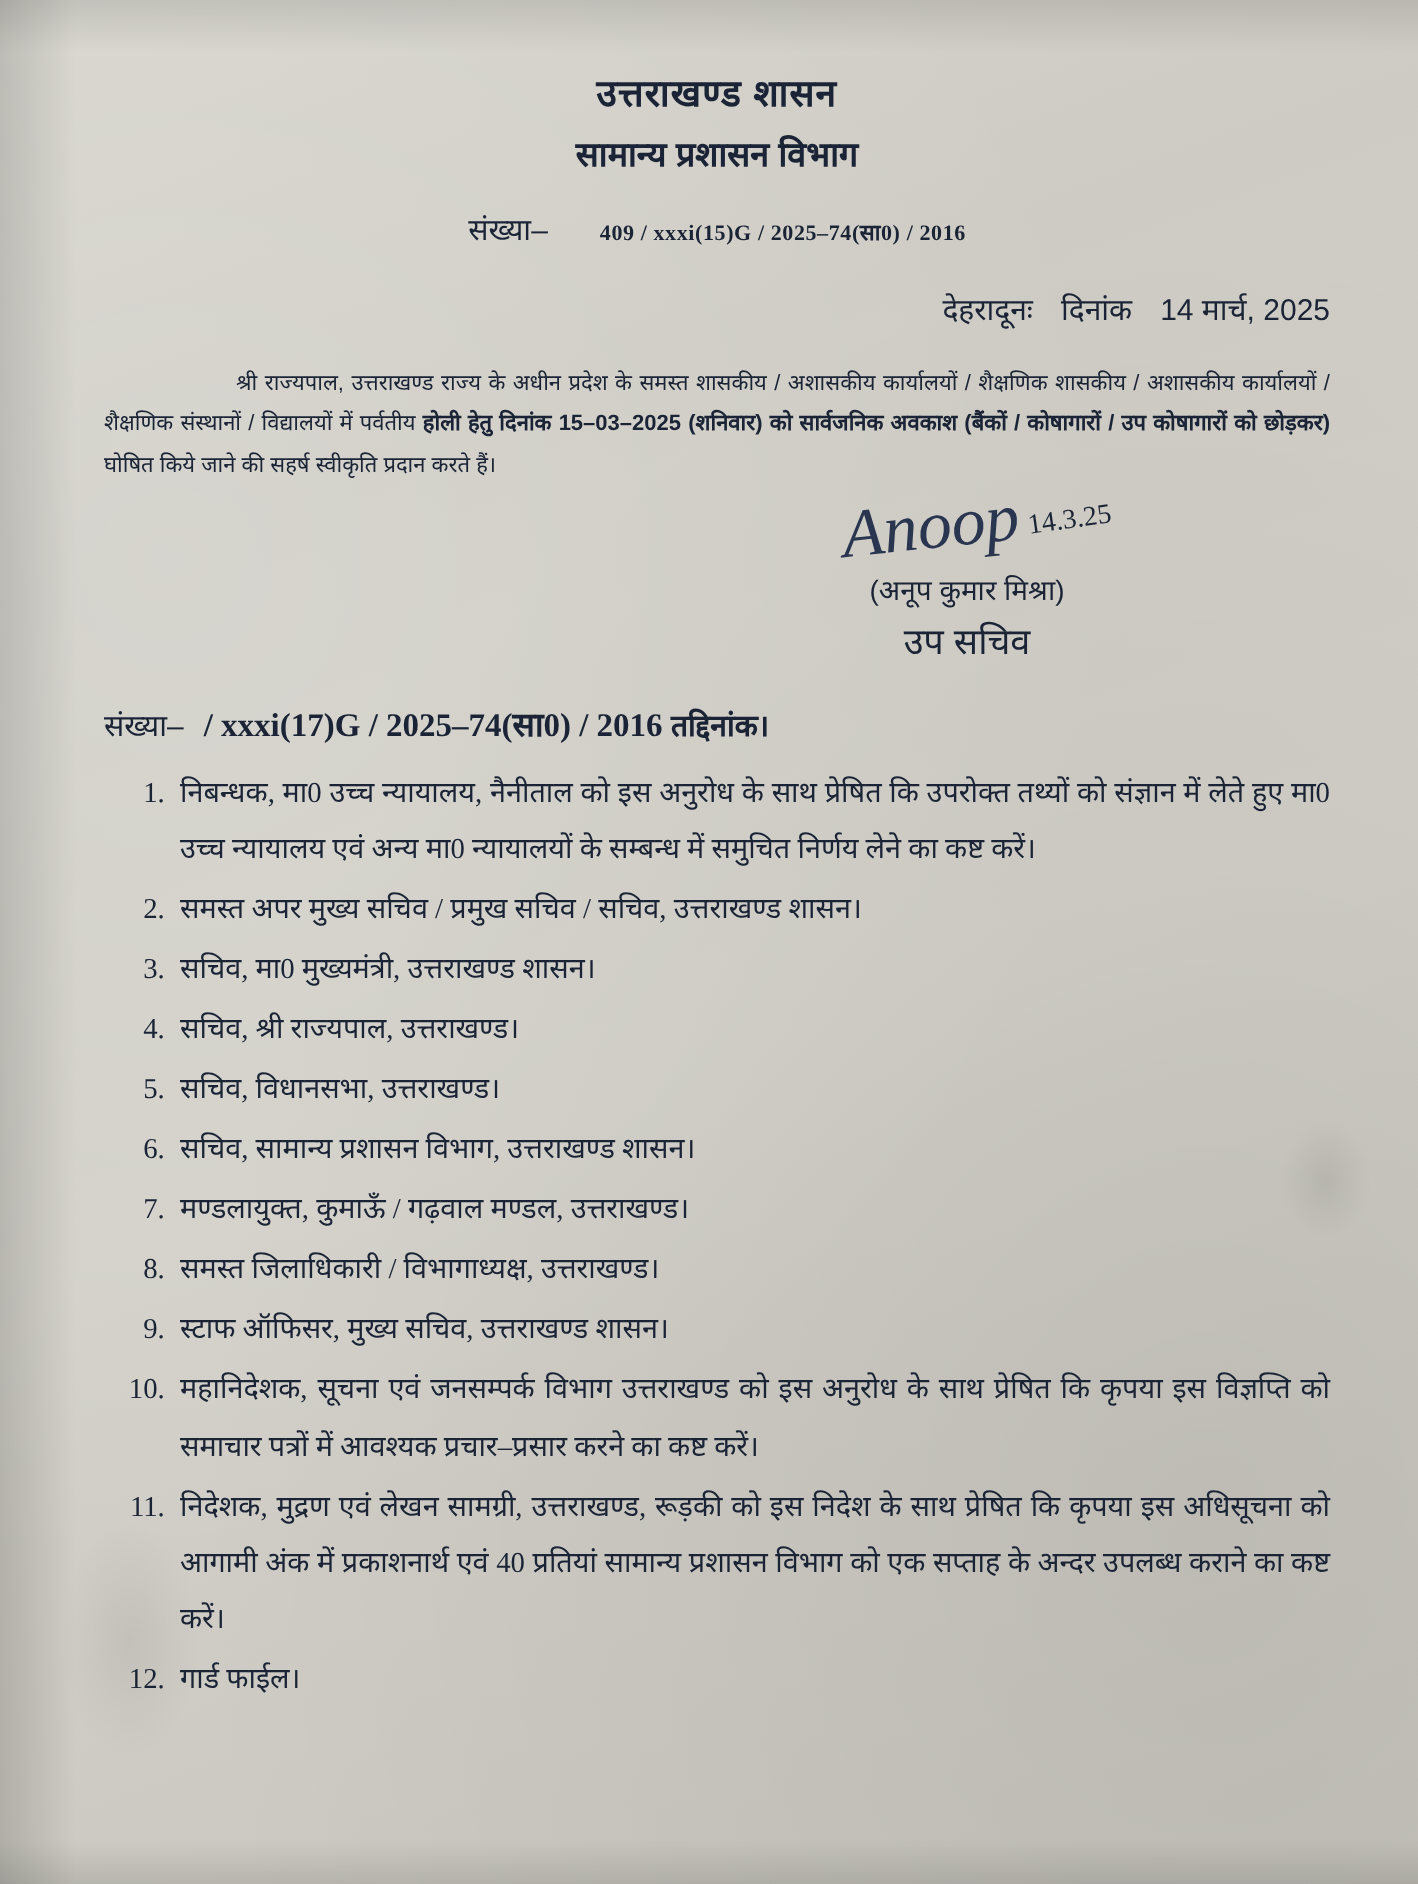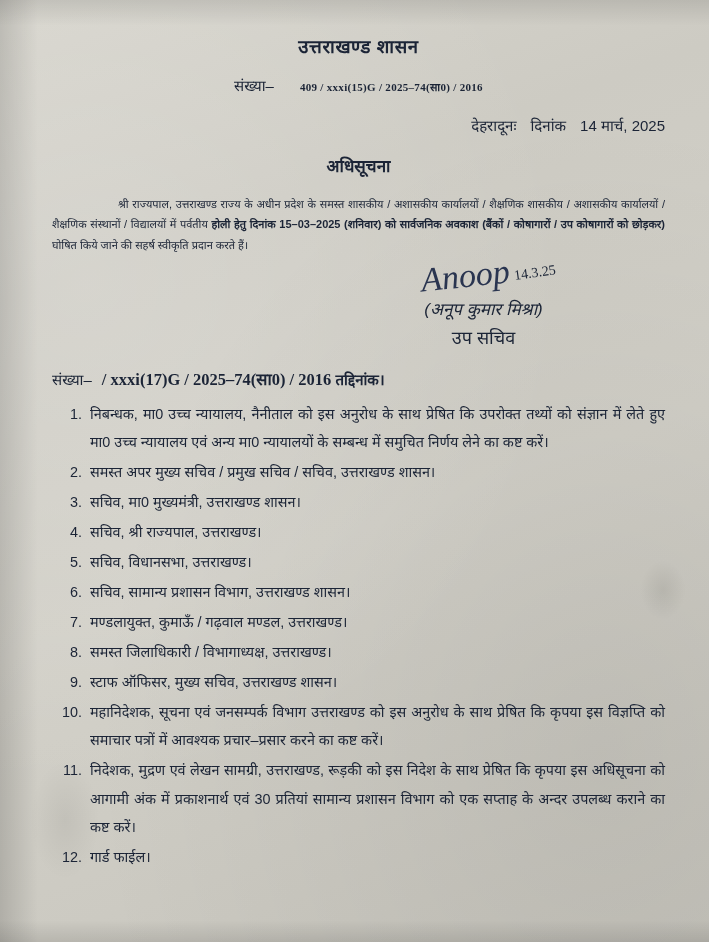--- a/index.html
+++ b/index.html
@@ -107,21 +107,21 @@
     margin-left: 10px;
   }
   .sig-date {
     font-family: "Liberation Serif", serif;
     font-size: 14px;
     display: inline-block;
     transform: rotate(-8deg);
     margin-left: 4px;
     vertical-align: 10px;
   }
-  .sig-name { font-size: 17px; margin-top: 2px; font-style: italic; }
+  .sig-name { font-size: 14px; margin-top: 2px; }
   .sig-desig { font-size: 18px; }
 
   .ref2 {
     margin-top: 14px;
     font-size: 15px;
   }
   .ref2 .lbl { margin-right: 10px; }
   .ref2 .val { font-weight: bold; font-family: "Liberation Serif", serif; font-size: 16.5px; }
   .ref2 .tail { font-weight: bold; font-family: Liberation Serif, serif; }
 
@@ -132,49 +132,50 @@
   ol.items {
     margin: 6px 0 0 0;
     padding-left: 34px;
     font-size: 14.4px;
     line-height: 1.95;
   }
   ol.items > li {
     margin-bottom: 2px;
     text-align: justify;
     padding-left: 4px;
+    font-family: Liberation Serif, serif;
   }
   .smudge {
     position: absolute;
     border-radius: 50%;
     pointer-events: none;
     z-index: 1;
   }
 </style>
 </head>
 <body>
 
 <div class="page">
 
   <div class="smudge" style="left:640px; top:560px; width:46px; height:60px; background:radial-gradient(ellipse at center, rgba(0,0,0,0.07), rgba(0,0,0,0) 70%);"></div>
   <div class="smudge" style="left:30px; top:760px; width:70px; height:120px; background:radial-gradient(ellipse at center, rgba(0,0,0,0.06), rgba(0,0,0,0) 70%);"></div>
 
   <div class="content">
 
     <div class="head-line1">उत्तराखण्ड शासन</div>
+    <div class="head-line2">सामान्य प्रशासन विभाग</div>
 
     <div class="numline">
       <span class="lbl">संख्या–</span><span class="val">409 / xxxi(15)G / 2025–74(सा0) / 2016</span>
     </div>
 
     <div class="placeline">
       <span>देहरादूनः</span><span class="gap"></span><span>दिनांक</span><span class="gap"></span><span>14 मार्च, 2025</span>
     </div>
 
-    <div class="title">अधिसूचना</div>
 
     <div class="body-para">
       <span class="indent"></span><span>श्री राज्यपाल, उत्तराखण्ड राज्य के अधीन प्रदेश के समस्त शासकीय / अशासकीय कार्यालयों / शैक्षणिक शासकीय / अशासकीय कार्यालयों / शैक्षणिक संस्थानों / विद्यालयों में पर्वतीय</span>
       <span class="strong-seg">होली हेतु दिनांक 15–03–2025 (शनिवार) को सार्वजनिक अवकाश (बैंकों / कोषागारों / उप कोषागारों को छोड़कर)</span>
       <span>घोषित किये जाने की सहर्ष स्वीकृति प्रदान करते हैं।</span>
     </div>
 
     <div class="sign-block">
       <span class="sig-mark">Anoop</span><span class="sig-date">14.3.25</span>
       <div class="sig-name">(अनूप कुमार मिश्रा)</div>
@@ -191,18 +192,18 @@
       <li>निबन्धक, मा0 उच्च न्यायालय, नैनीताल को इस अनुरोध के साथ प्रेषित कि उपरोक्त तथ्यों को संज्ञान में लेते हुए मा0 उच्च न्यायालय एवं अन्य मा0 न्यायालयों के सम्बन्ध में समुचित निर्णय लेने का कष्ट करें।</li>
       <li>समस्त अपर मुख्य सचिव / प्रमुख सचिव / सचिव, उत्तराखण्ड शासन।</li>
       <li>सचिव, मा0 मुख्यमंत्री, उत्तराखण्ड शासन।</li>
       <li>सचिव, श्री राज्यपाल, उत्तराखण्ड।</li>
       <li>सचिव, विधानसभा, उत्तराखण्ड।</li>
       <li>सचिव, सामान्य प्रशासन विभाग, उत्तराखण्ड शासन।</li>
       <li>मण्डलायुक्त, कुमाऊँ / गढ़वाल मण्डल, उत्तराखण्ड।</li>
       <li>समस्त जिलाधिकारी / विभागाध्यक्ष, उत्तराखण्ड।</li>
       <li>स्टाफ ऑफिसर, मुख्य सचिव, उत्तराखण्ड शासन।</li>
       <li>महानिदेशक, सूचना एवं जनसम्पर्क विभाग उत्तराखण्ड को इस अनुरोध के साथ प्रेषित कि कृपया इस विज्ञप्ति को समाचार पत्रों में आवश्यक प्रचार–प्रसार करने का कष्ट करें।</li>
-      <li>निदेशक, मुद्रण एवं लेखन सामग्री, उत्तराखण्ड, रूड़की को इस निदेश के साथ प्रेषित कि कृपया इस अधिसूचना को आगामी अंक में प्रकाशनार्थ एवं 30 प्रतियां सामान्य प्रशासन विभाग को एक सप्ताह के अन्दर उपलब्ध कराने का कष्ट करें।</li>
+      <li>निदेशक, मुद्रण एवं लेखन सामग्री, उत्तराखण्ड, रूड़की को इस निदेश के साथ प्रेषित कि कृपया इस अधिसूचना को आगामी अंक में प्रकाशनार्थ एवं 40 प्रतियां सामान्य प्रशासन विभाग को एक सप्ताह के अन्दर उपलब्ध कराने का कष्ट करें।</li>
       <li>गार्ड फाईल।</li>
     </ol>
 
   </div>
 </div>
 
 </body></html>

